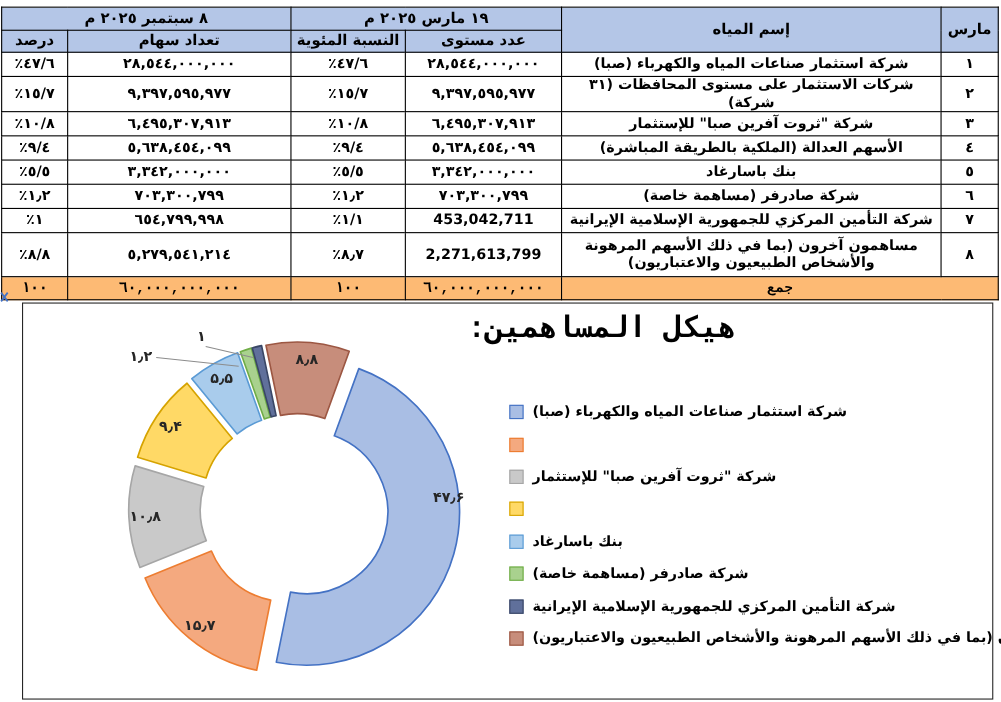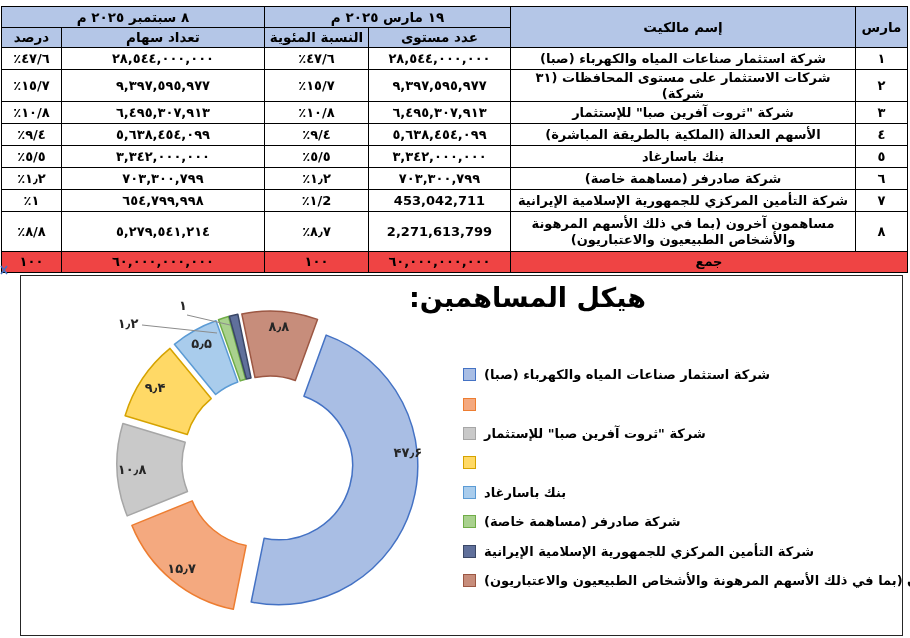--- a/index.html
+++ b/index.html
@@ -8,27 +8,27 @@
   
   .shtable{position:absolute;top:6px;right:2px;border-collapse:collapse;
            table-layout:fixed;width:906px;}
   .shtable th,.shtable td{border:1px solid #000;text-align:center;vertical-align:middle;
            font-weight:700;padding:0 3px;font-size:13px;line-height:1.2;}
   .shtable th{background:#B4C6E7;font-size:13.5px;}
   .shtable .hdr1{height:21px;}
   .shtable .hdr2{height:20px;}
   .shtable .drow{height:22px;}
   .shtable .tall{height:40px;}
-  .shtable .totrow td{background:#ef4444;height:20px;}
+  .shtable .totrow td{background:#fdba74;height:20px;font-family:Liberation Mono, monospace;}
   .ltr{direction:ltr;unicode-bidi:bidi-override;}
   
   .chartbox{position:absolute;left:20px;top:275px;width:881px;height:359px;
             background:#fff;border:1px solid #262626;}
-  .ctitle{position:absolute;left:388px;top:6px;width:260px;text-align:left;
-          font-size:27px;font-weight:700;direction:rtl;white-space:nowrap;}
+  .ctitle{position:absolute;left:388px;top:6px;width:260px;text-align:right;
+          font-size:27px;font-weight:700;direction:rtl;white-space:nowrap;font-family:Liberation Mono, monospace;}
   .legend{position:absolute;left:442px;top:84px;}
   .legrow{display:flex;align-items:center;height:29.4px;}
   .sw{width:11px;height:11px;flex:0 0 11px;border:1px solid #888;}
   .legtxt{direction:rtl;font-size:13px;font-weight:700;margin-left:8px;white-space:nowrap;}
   .donut{position:absolute;left:0;top:0;}
   .donut text{font-size:13px;font-weight:700;fill:#262626;
               font-family:"DejaVu Sans",sans-serif;}
   .straymark{position:absolute;left:0px;top:264px;}
 </style>
 </head>
@@ -39,21 +39,21 @@
     <col style="width:52px">
       <col style="width:345px">
       <col style="width:142px">
     <col style="width:104px">
       <col style="width:203px">
       <col style="width:60px">
   </colgroup>
   <thead>
     <tr class="hdr1">
       <th rowspan="2">مارس</th>
-      <th rowspan="2">إسم مالكيت</th>
+      <th rowspan="2">إسم المياه</th>
       <th colspan="2">١٩ مارس ٢٠٢٥ م</th>
       <th colspan="2">٨ سبتمبر ٢٠٢٥ م</th>
     </tr>
     <tr class="hdr2">
       <th>عدد مستوى</th>
       <th>النسبة المئوية</th>
       <th>تعداد سهام</th>
       <th>درصد</th>
     </tr>
   </thead>
@@ -103,21 +103,21 @@
         <td>شركة صادرفر (مساهمة خاصة)</td>
         <td class="ltr">٧٠٣,٣٠٠,٧٩٩</td>
         <td class="ltr">٪١٫٢</td>
         <td class="ltr">٧٠٣,٣٠٠,٧٩٩</td>
         <td class="ltr">٪١٫٢</td>
       </tr>
       <tr class="drow">
         <td>٧</td>
         <td>شركة التأمين المركزي للجمهورية الإسلامية الإيرانية</td>
         <td class="ltr">453,042,711</td>
-        <td class="ltr">٪١/2</td>
+        <td class="ltr">٪١/١</td>
         <td class="ltr">٦٥٤,٧٩٩,٩٩٨</td>
         <td class="ltr">٪١</td>
       </tr>
       <tr class="tall">
         <td>٨</td>
         <td>مساهمون آخرون (بما في ذلك الأسهم المرهونة والأشخاص الطبيعيون والاعتباريون)</td>
         <td class="ltr">2,271,613,799</td>
         <td class="ltr">٪٨٫٧</td>
         <td class="ltr">٥,٢٧٩,٥٤١,٢١٤</td>
         <td class="ltr">٪٨/٨</td>

